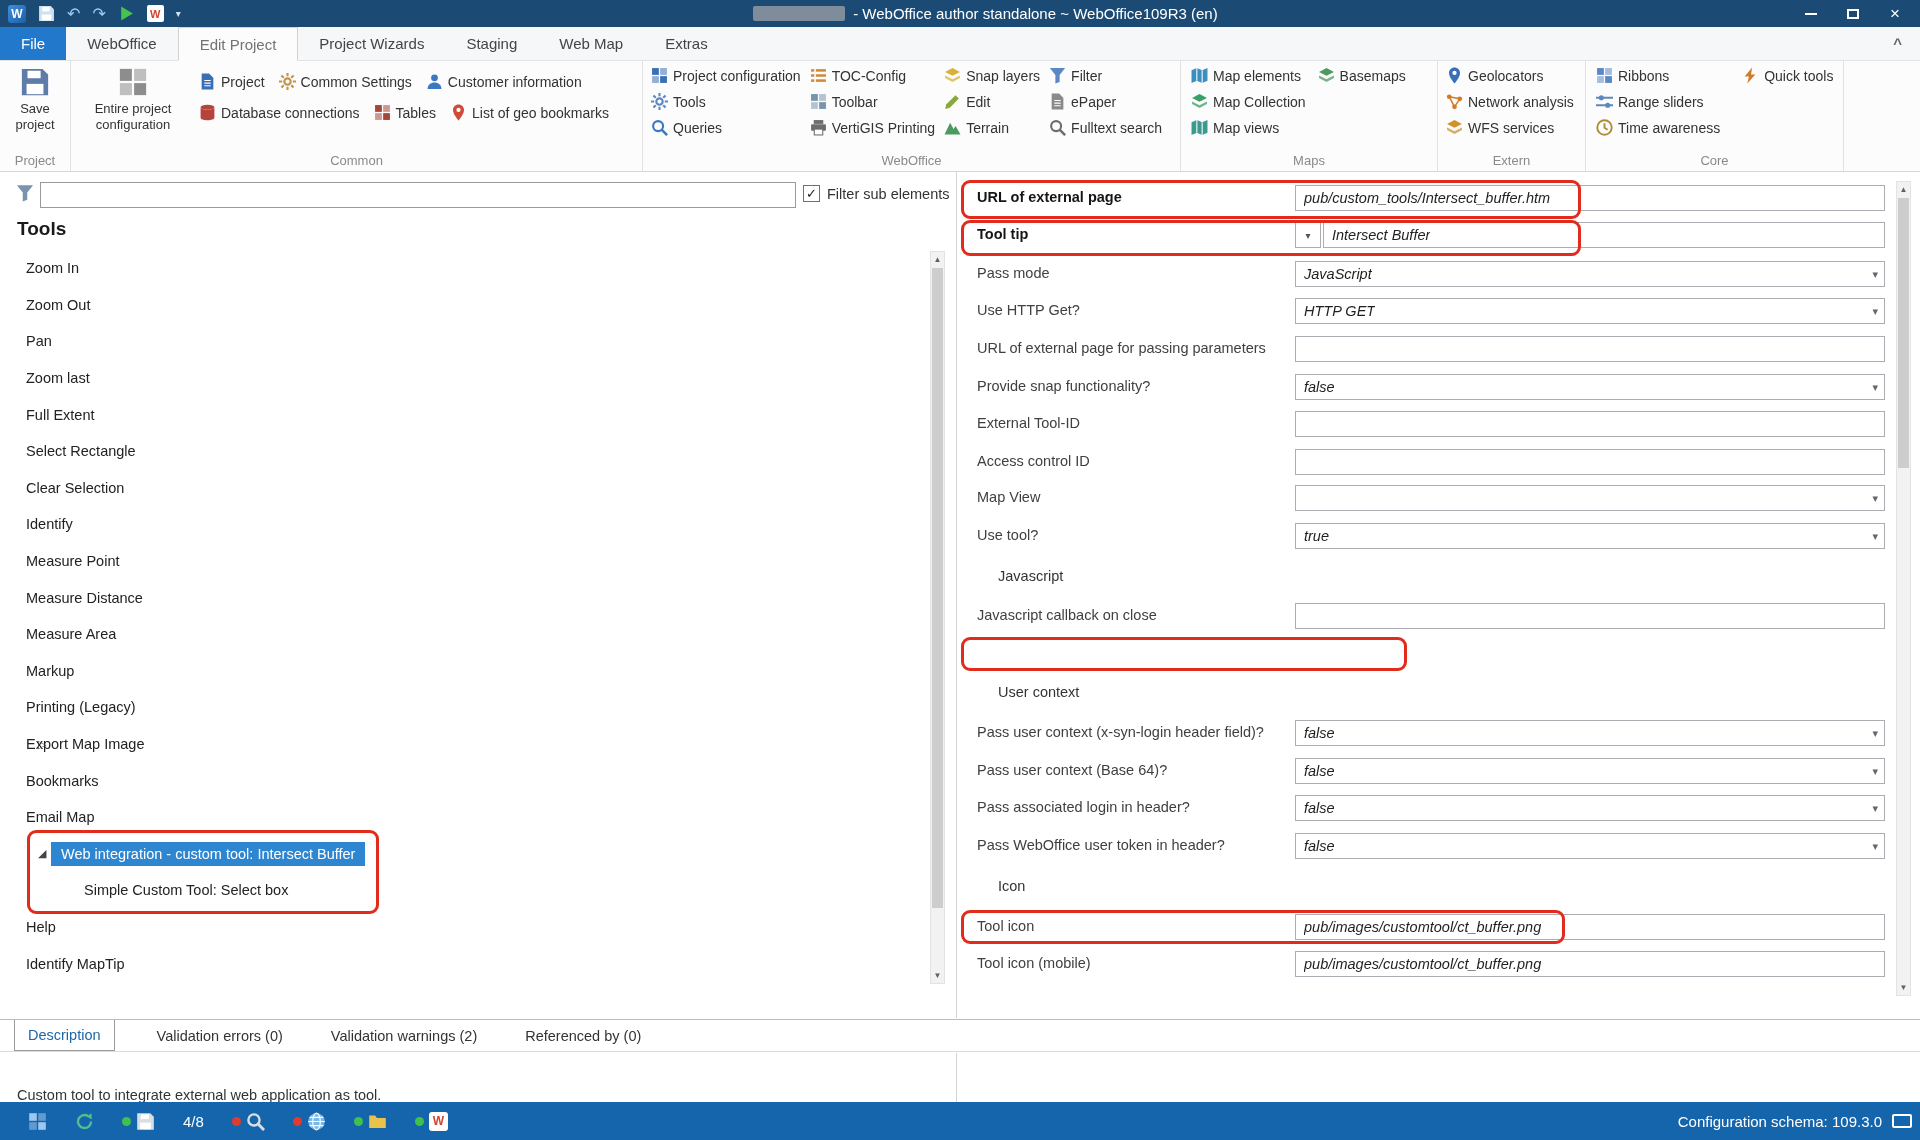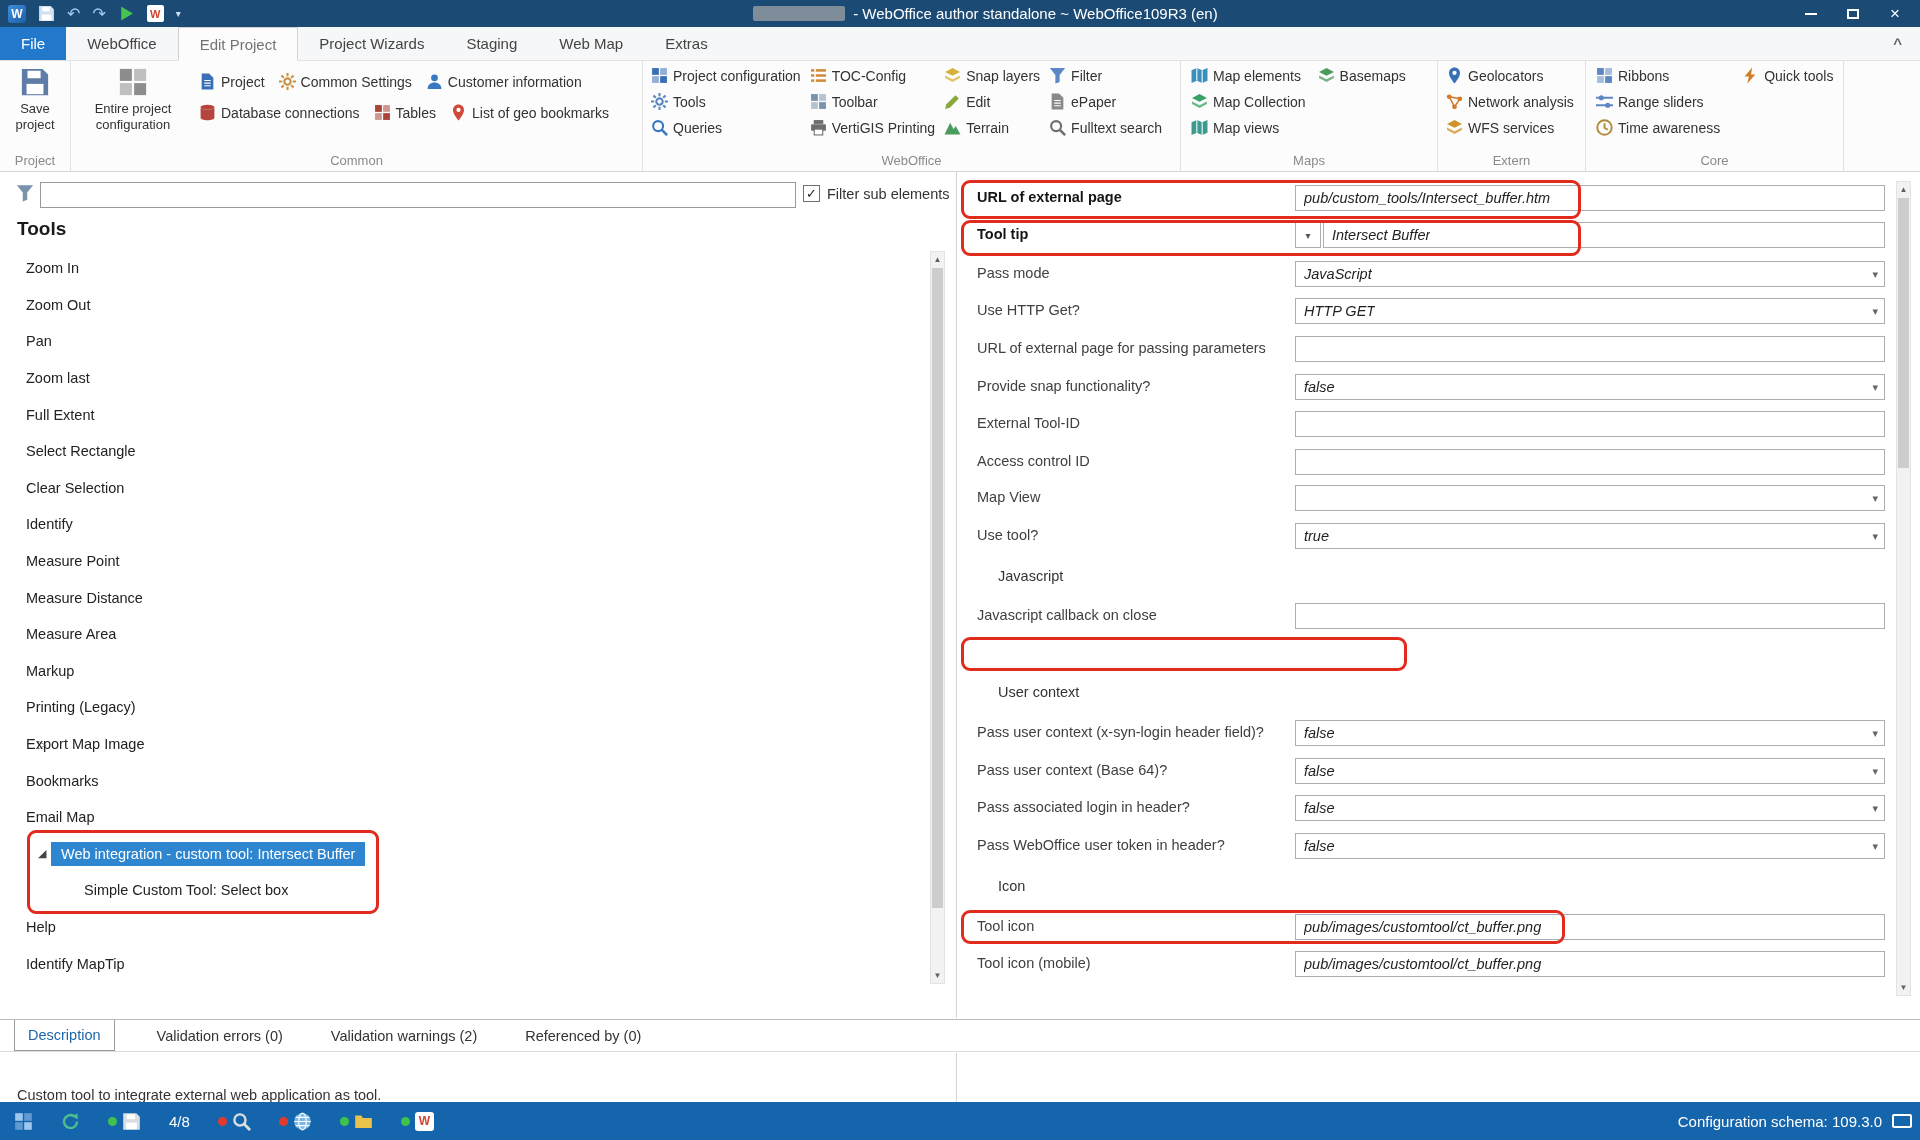--- a/index.html
+++ b/index.html
@@ -89,21 +89,21 @@
   
   .bottom-tabs { position:absolute; top:1019px; left:0; width:1920px; height:33px; border-top:1px solid #bcbcbc; border-bottom:1px solid #dcdcdc; background:#fff; display:flex; align-items:stretch; gap:36px; padding-left:14px; }
   .btab { display:flex; align-items:center; font-size:14.5px; color:#333; padding:0 6px; }
   .btab.active { border:1px solid #9a9a9a; border-top:none; color:#1d66a9; padding:0 13px; }
   .desc-area { position:absolute; top:1053px; left:0; width:1920px; height:49px; background:#fff; }
   .desc-text { position:absolute; left:17px; top:9px; font-size:14.5px; color:#333;margin-top:25px; }
   .desc-div { position:absolute; left:956px; top:0; width:1px; height:49px; background:#d5d5d5; }
 
   
   .statusbar { position:absolute; top:1102px; left:0; width:1920px; height:38px; background:#1565ac; display:flex; align-items:center; color:#fff; }
-  .sb-left { display:flex; align-items:center; gap:28px; padding-left:14px; }
+  .sb-left { display:flex; align-items:center; gap:28px; padding-left:28px; }
   .st-ic { width:19px; height:19px; display:block; }
   .st-pair { display:flex; align-items:center; gap:5px; }
   .dot { width:9px; height:9px; border-radius:50%; display:inline-block; }
   .dot.g { background:#3ec24d; }
   .dot.r { background:#e03b2e; }
   .sb-count { font-size:15px; }
   .sb-right { margin-left:auto; display:flex; align-items:center; gap:10px; padding-right:8px; font-size:15px; }
   .wo-mini { width:19px; height:19px; background:#fff; border-radius:3px; color:#d0452f; font-size:12px; font-weight:bold; display:flex; align-items:center; justify-content:center; }
   .kb-ic { width:20px; height:14px; border:2px solid #fff; border-radius:2px; display:block; }
 </style>

